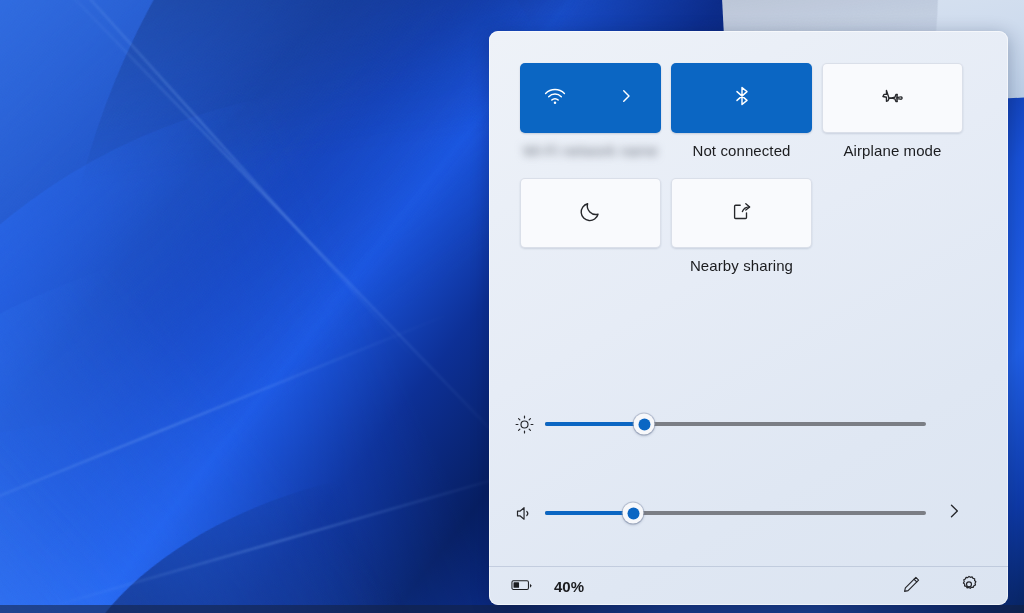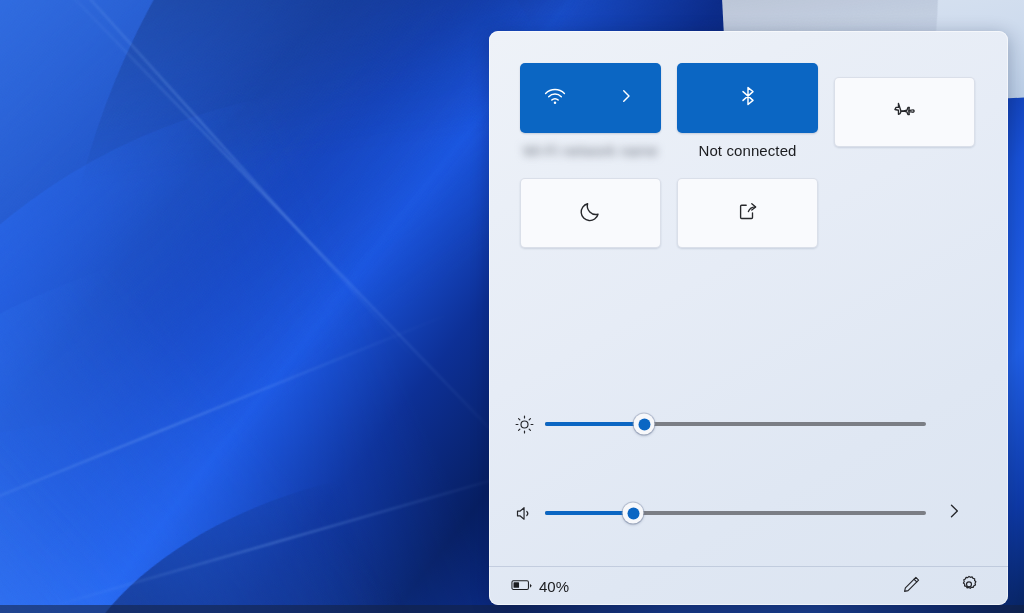--- a/index.html
+++ b/index.html
@@ -117,23 +117,22 @@
   }
 
   .tiles {
     position: absolute;
     left: 31px;
     top: 32px;
     width: 458px;
   }
   .tile-row {
     display: flex;
-    gap: 16px;
+    gap: 10px;
     margin-bottom: 18px;
-    align-items: center;
   }
   .tile-cell {
     width: 141px;
   }
   .tile {
     height: 70px;
     border-radius: 5px;
     display: flex;
     align-items: center;
     justify-content: center;
@@ -260,23 +259,24 @@
     left: 0; top: 536px;
     width: 519px; height: 38px;
     display: flex;
     align-items: center;
     padding: 0 22px 0 22px;
     box-sizing: border-box;
   }
   .battery {
     display: flex;
     align-items: center;
-    gap: 6px;
+    gap: 21px;
     color: #1b1c1f;
     font-size: 15px;
+    font-weight: bold;
   }
   .footer-spacer { flex: 1; }
   .footer-btn {
     width: 34px; height: 30px;
     display: flex;
     align-items: center;
     justify-content: center;
     color: #25262a;
     border-radius: 4px;
   }
@@ -350,20 +350,21 @@
         </div>
 
         <div class="tile-cell">
           <div class="tile off">
             <span>
               <svg width="25" height="25" viewBox="0 0 24 24" fill="none" stroke="currentColor" stroke-width="1.3" stroke-linejoin="round" stroke-linecap="round">
                 <path d="M6.2 6.1v3.9H3.9l-1.1 2.0 3.4 0.7v3.9l1.6-0.6 0.9-2.9 5.6 1.2 1.0 2.6h1.3l-0.5-3.0 3.6 0.7c0.9 0.2 1.5-0.4 1.5-1.1 0-0.7-0.6-1.3-1.5-1.1l-3.6 0.7 0.5-3.0h-1.3l-1.0 2.6-5.6 1.2-0.9-2.9z"></path>
               </svg>
             </span>
           </div>
+          <div class="tile-label">Airplane mode</div>
         </div>
 
       </div>
 
       <div class="tile-row">
 
         <div class="tile-cell">
           <div class="tile off">
             <span>
               <svg width="25" height="25" viewBox="0 0 24 24" fill="none" stroke="currentColor" stroke-width="1.35" stroke-linecap="round" stroke-linejoin="round">
@@ -376,20 +377,21 @@
         <div class="tile-cell">
           <div class="tile off">
             <span>
               <svg width="24" height="24" viewBox="0 0 24 24" fill="none" stroke="currentColor" stroke-width="1.35" stroke-linecap="round" stroke-linejoin="round">
                 <path d="M16.5 13.8v4.7a1 1 0 0 1-1 1H5.6a1 1 0 0 1-1-1V7.2a1 1 0 0 1 1-1h4.6"></path>
                 <path d="M12.4 12.6c1.2-3.1 3.6-4.6 6.9-4.7"></path>
                 <path d="M15.8 4.7l3.9 3.2-3.9 3.2"></path>
               </svg>
             </span>
           </div>
+          <div class="tile-label">Nearby sharing</div>
         </div>
 
         <div class="tile-cell"></div>
 
       </div>
     </div>
 
     <div class="slider-row brightness">
       <div class="slider-icon slider-icon-brightness">
         <svg width="21" height="21" viewBox="0 0 24 24" fill="none" stroke="currentColor" stroke-width="1.35" stroke-linecap="round">

